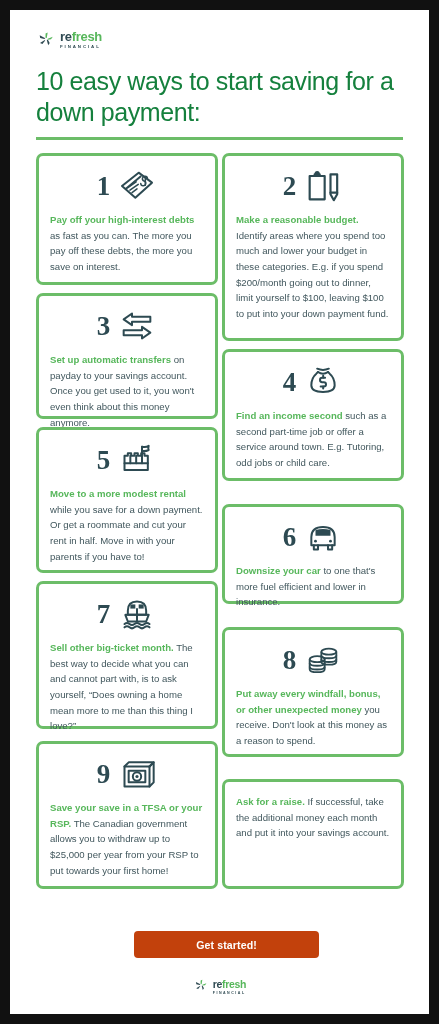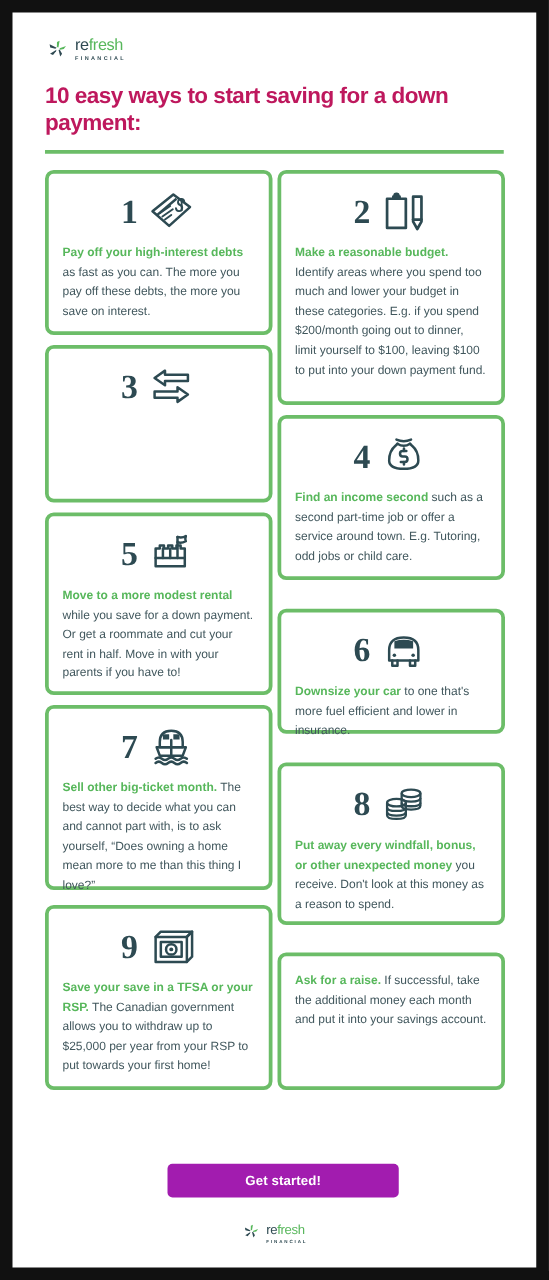--- a/index.html
+++ b/index.html
@@ -19,36 +19,36 @@
     width: 419px;
     height: 1004px;
     background: #ffffff;
     overflow: hidden;
   }
 
   
   .logo { display: flex; align-items: center; gap: 4px; }
   .logo-mark { width: 20px; height: 20px; flex: 0 0 auto; }
   .logo-text { line-height: 1; }
-  .logo-word { font-size: 13px; font-weight: normal; letter-spacing: -0.3px; }
+  .logo-word { font-size: 13px; font-weight: bold; letter-spacing: -0.3px; }
   .logo-re { color: #2f4a52; }
   .logo-fresh { color: #57b75b; }
   .logo-sub {
     font-size: 4.4px; letter-spacing: 1.9px; color: #2f4a52;
     font-weight: bold; margin-top: 1px;
   }
 
   .header { padding: 18px 26px 0 26px; }
 
   .title {
     margin-top: 17px;
-    font-size: 18px;
+    font-size: 25px;
     line-height: 1.22;
-    font-weight: bold;
-    color: #be185d;
+    font-weight: normal;
+    color: #15803d;
     letter-spacing: -0.4px;
   }
 
   .rule {
     margin-top: 10px;
     height: 3px;
     background: #6cbd68;
     width: 100%;
   }
 
@@ -94,21 +94,21 @@
   }
   .lead { color: #57b75b; font-weight: bold; }
 
   
   .cta {
     position: absolute;
     left: 124px;
     top: 921px;
     width: 185px;
     height: 27px;
-    background: #a21caf;
+    background: #c2410c;
     border-radius: 4px;
     border: none;
     color: #ffffff;
     font-size: 10.6px;
     font-weight: bold;
     font-family: "Liberation Sans", sans-serif;
     cursor: pointer;
     letter-spacing: 0.1px;
   }
 
@@ -204,20 +204,23 @@
         <span class="num">3</span>
         <span class="icon">
           <svg viewBox="0 0 48 44">
             <g fill="none" stroke="#2d4a52" stroke-width="2.4" stroke-linejoin="round">
               <path d="M18 7 L8 14 L18 21 v-4 h22 v-6 h-22 z"></path>
               <path d="M30 23 L40 30 L30 37 v-4 H8 v-6 h22 z"></path>
             </g>
           </svg>
         </span>
       </div>
+      <div class="body">
+        <span class="lead">Set up automatic transfers</span><span> on payday to your savings account. Once you get used to it, you won't even think about this money anymore.</span>
+      </div>
     </div>
 
     <div class="card col-r" style="top:196px; height:132px;">
       <div class="card-head">
         <span class="num">4</span>
         <span class="icon">
           <svg viewBox="0 0 48 44">
             <g fill="none" stroke="#2d4a52" stroke-width="2.4" stroke-linejoin="round" stroke-linecap="round">
               <path d="M18 10 q6 4 12 0"></path>
               <path d="M17 6 q7 3 14 0"></path>

